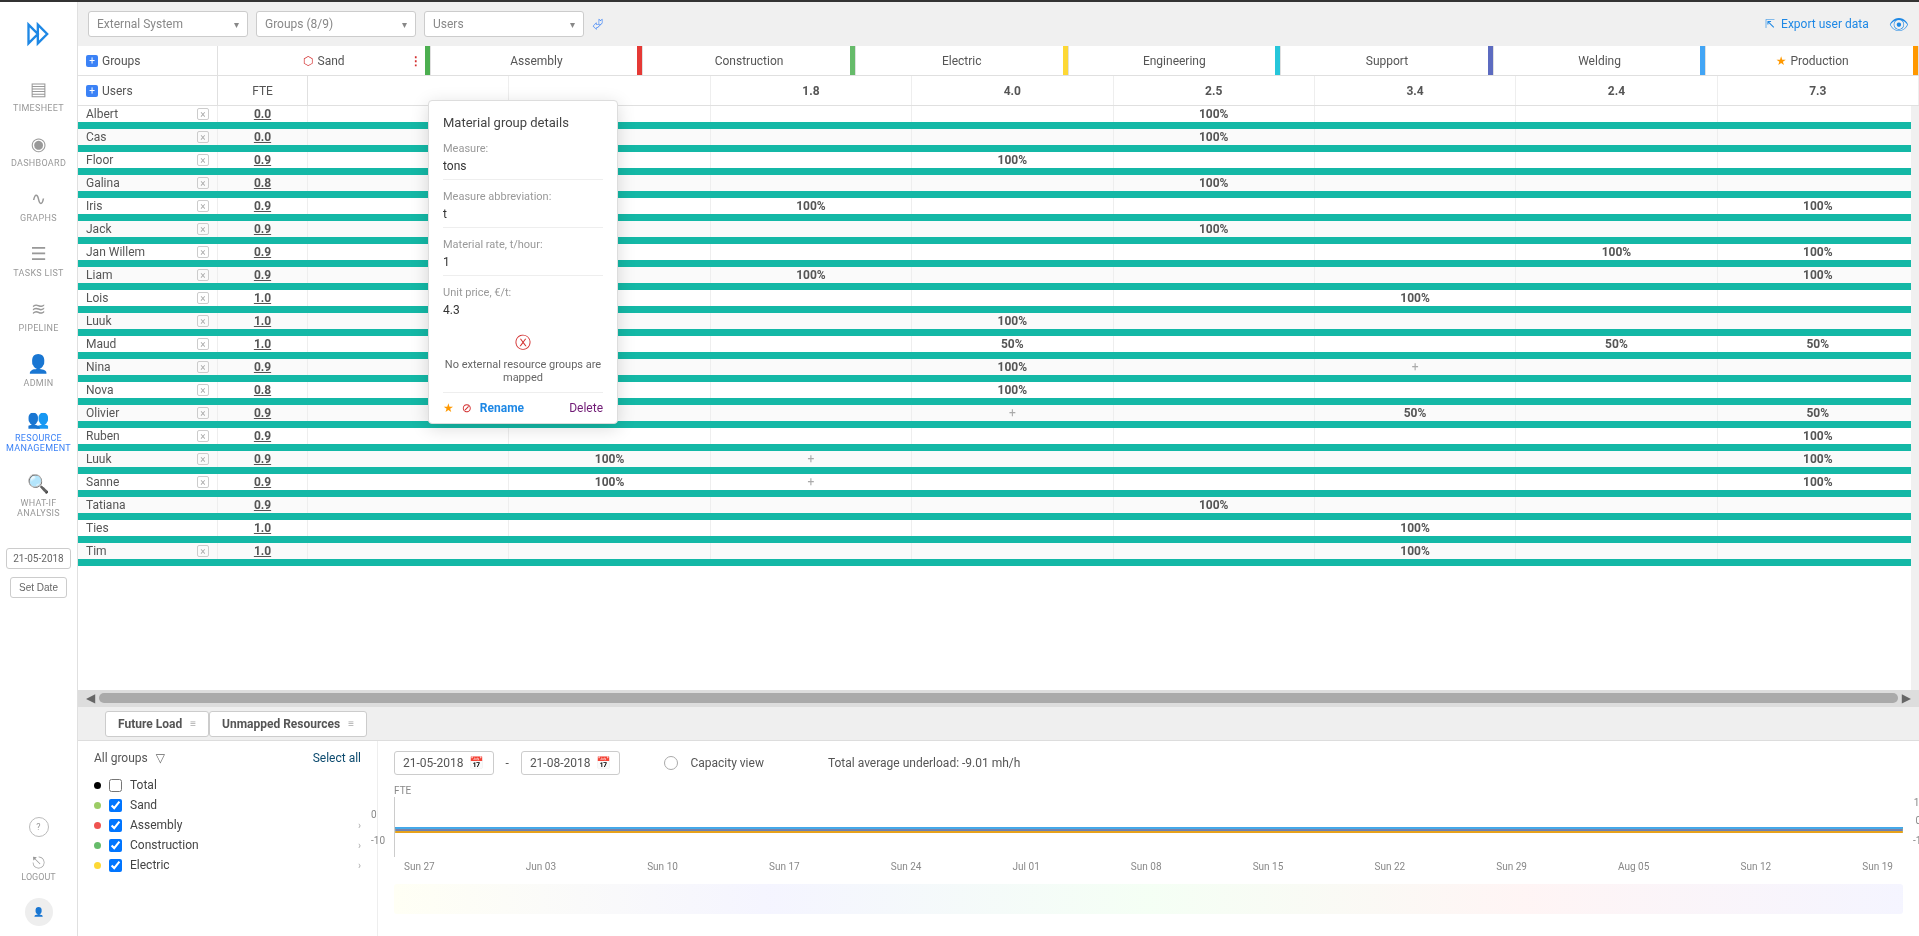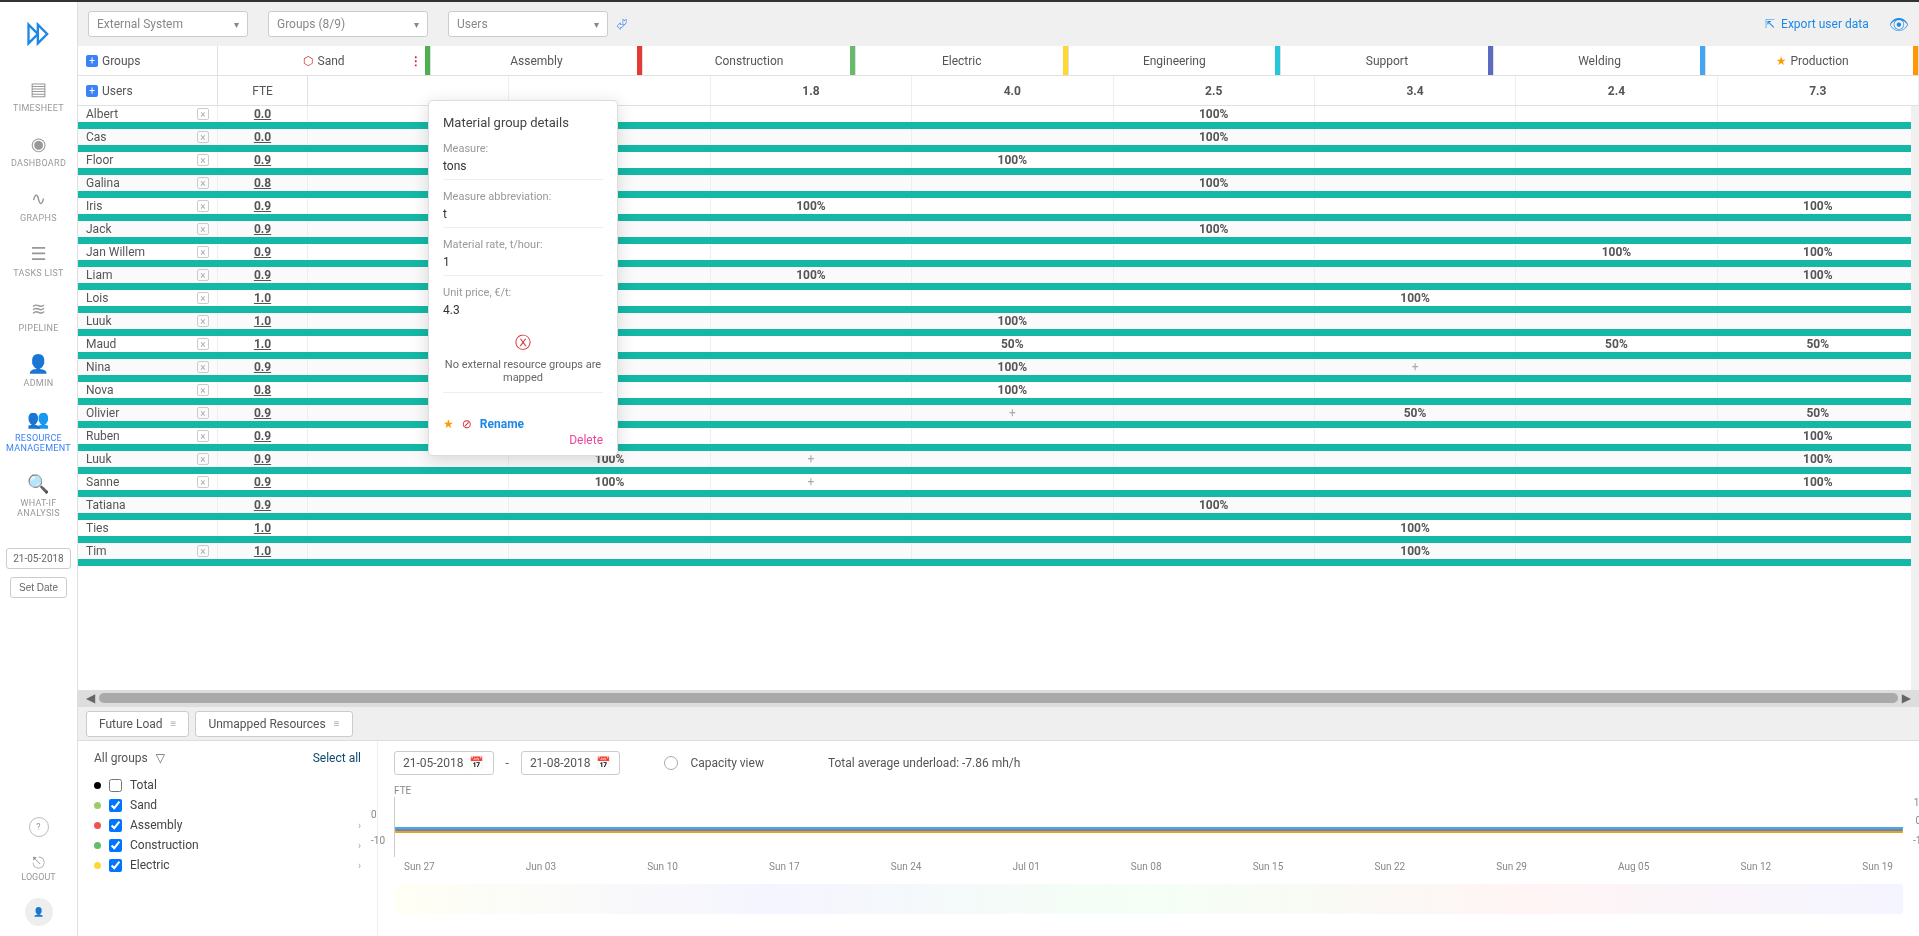--- a/index.html
+++ b/index.html
@@ -48,24 +48,24 @@
 
 .popup { position:absolute; top:54px; left:350px; width:190px; background:#fff; border:1px solid #ddd; border-radius:4px; box-shadow:0 4px 18px rgba(0,0,0,0.15); z-index:100; padding:14px 14px 8px; }
 .popup h4 { font-size:13px; font-weight:normal; color:#444; margin-bottom:12px; }
 .popup .field-label { font-size:11px; color:#999; margin-bottom:4px; }
 .popup .field-val { font-size:12px; color:#333; padding-bottom:6px; border-bottom:1px solid #eee; margin-bottom:10px; }
 .popup .warn-icon { text-align:center; color:#d32f2f; font-size:16px; margin:4px 0; }
 .popup .warn-text { text-align:center; font-size:11px; color:#666; margin-bottom:8px; }
 .popup .actions { display:flex; align-items:center; gap:8px; border-top:1px solid #eee; padding-top:8px; }
 .popup .actions .star { color:#f90; }
 .popup .actions .rename { color:#1e88e5; cursor:pointer;font-weight:bold; }
-.popup .actions .delete { color:#ec4899; cursor:pointer; margin-left:auto;margin-top:32px; }
+.popup .actions .delete { color:#701a75; cursor:pointer; margin-left:auto; }
 
 .bottom-panel { height:230px; background:#f6f6f6; border-top:1px solid #ddd; display:flex; flex-direction:column; }
-.tabs-row { display:flex; height:34px; align-items:center; padding:0 8px; gap:6px; background:#efefef; border-bottom:1px solid #ddd; }
+.tabs-row { display:flex; height:34px; align-items:center; padding:0 27px; gap:0; background:#efefef; border-bottom:1px solid #ddd;font-weight:bold; }
 .tab { background:#fff; border:1px solid #ccc; border-radius:3px; padding:5px 12px; font-size:12px; color:#555; display:flex; align-items:center; gap:8px; cursor:pointer; }
 .tab .burger { color:#aaa; font-size:10px; }
 .bottom-content { flex:1; display:flex; }
 .groups-panel { width:300px; padding:10px 16px; background:#fff; border-right:1px solid #eee; }
 .groups-header { display:flex; align-items:center; gap:8px; margin-bottom:10px; }
 .groups-header .filter { color:#666; font-size:12px; }
 .groups-header .select-all { margin-left:auto; color:#0c4a6e; cursor:pointer; font-size:12px; }
 .group-item { display:flex; align-items:center; gap:8px; padding:3px 0; font-size:12px; color:#444; }
 .group-item .dot { width:7px; height:7px; border-radius:50%; }
 .group-item input[type=checkbox] { width:13px; height:13px; }
@@ -141,21 +141,21 @@
       <span style="font-size:16px;">⎋</span>
       <span>LOGOUT</span>
     </div>
     <div class="avatar-circle">
         <span style="color:#bbb;">👤</span>
       </div>
   </div>
 
   <div class="main">
     <div class="topbar">
-      <div id="top-selects" style="display:flex;gap:20px;justify-content:center;">
+      <div id="top-selects" style="display:flex;gap:8px;justify-content:center;">
           <div class="select-wrap">
             <span>External System</span>
             <span class="caret">▾</span>
           </div>
           <div class="select-wrap">
             <span>Groups (8/9)</span>
             <span class="caret">▾</span>
           </div>
           <div class="select-wrap">
             <span>Users</span>
@@ -618,21 +618,21 @@
               </div>
             <span>-</span>
             <div class="date-pill">
                 <span>21-08-2018</span>
                 <span style="color:#1e88e5;">📅</span>
               </div>
             <span style="width:20px;"></span>
             <span class="radio-circle"></span>
             <span>Capacity view</span>
             <span style="width:40px;"></span>
-            <span>Total average underload: -7.86 mh/h</span>
+            <span>Total average underload: -9.01 mh/h</span>
           </div>
           <div style="position:relative;">
             <span style="font-size:10px;color:#888;">FTE</span>
             <div class="chart-area">
               <span class="chart-axis-label" style="top:12px;">0</span>
               <span class="chart-axis-label" style="top:38px;">-10</span>
               <span style="position:absolute;right:-22px;top:0;font-size:10px;color:#888;">10</span>
               <span style="position:absolute;right:-18px;top:18px;font-size:10px;color:#888;">0</span>
               <span style="position:absolute;right:-24px;top:38px;font-size:10px;color:#888;">-10</span>
               <div class="chart-lines" id="chart-lines">

